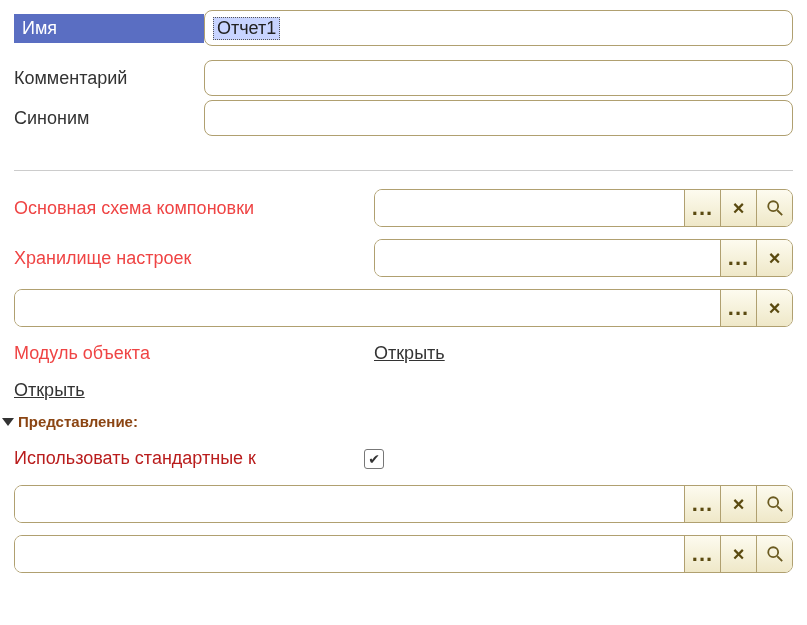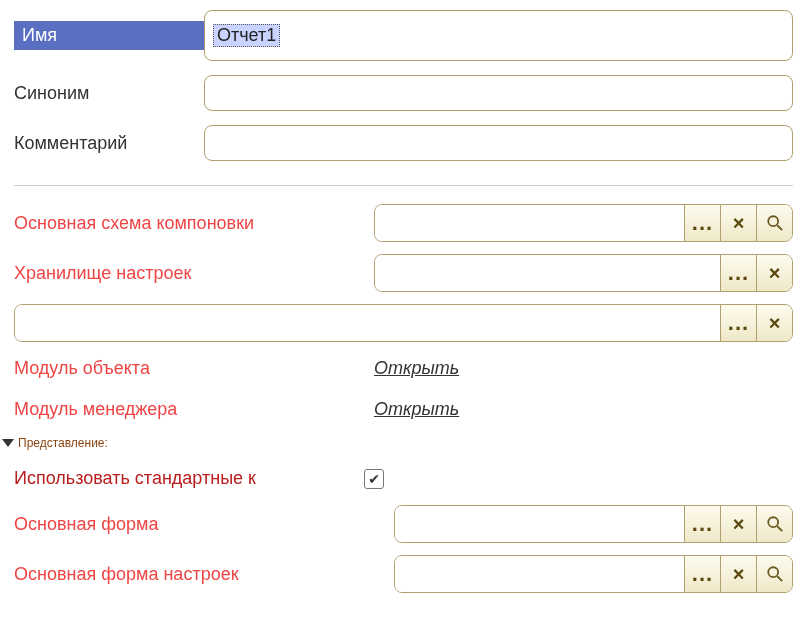--- a/index.html
+++ b/index.html
@@ -60,21 +60,21 @@
     border-radius: 8px;
     padding: 4px 10px;
     font-size: 18px;
     background: #fff;
     outline: none;
   }
   .input-selected-text {
     display: flex;
     align-items: center;
     flex: 1;
-    height: 51px;
+    height: 36px;
     border: 1px solid #b0a070;
     border-radius: 8px;
     padding: 0 8px;
     background: #fff;
   }
   .input-selected-text .selbox {
     background: #c8d4ff;
     border: 1px dotted #555;
     padding: 0 3px;
   }
@@ -106,32 +106,31 @@
     cursor: pointer;
     color: #5a4a10;
     font-weight: bold;
     font-size: 20px;
   }
   .combo-btn.dots { font-size: 22px; letter-spacing: 1px; line-height: 10px;}
   .link {
     color: #333;
     text-decoration: underline;
     cursor: pointer;
-    font-style: italic;
   }
   .link-cell {
     padding-left: 0;
   }
   .section-hdr {
     display: flex;
     align-items: center;
     margin: 8px 0 14px -12px;
     color: #8b4513;
-    font-weight: normal;
-    font-size: 12px;
+    font-weight: bold;
+    font-size: 15px;
     text-align: center;
   }
   .section-hdr .tri {
     width: 0; height: 0;
     border-left: 6px solid transparent;
     border-right: 6px solid transparent;
     border-top: 8px solid #333;
     margin-right: 4px;
   }
   .checkbox {
@@ -157,26 +156,26 @@
 
 <div class="container">
 
   <div class="top-section">
     <div class="row tight">
       <div class="label-sel">Имя</div>
       <div class="input-selected-text">
         <span class="selbox">Отчет1</span>
       </div>
     </div>
+    <div class="row tight" style="margin-bottom:4px;">
+      <div class="label-plain">Комментарий</div>
+      <input class="input-full" value="" style="">
+    </div>
     <div class="row tight">
       <div class="label-plain">Синоним</div>
-      <input class="input-full" value="" style="">
-    </div>
-    <div class="row tight" style="margin-bottom:4px;">
-      <div class="label-plain">Комментарий</div>
       <input class="input-full" value="" style="">
     </div>
   </div>
 
   <div class="hr"></div>
 
   <div class="row">
     <div class="label-wide">Основная схема компоновки</div>
     <div class="combo">
       <input class="combo-input" value="" style="">
@@ -209,53 +208,50 @@
   </div>
 
   <div class="row">
     <div class="label-wide">Модуль объекта</div>
     <div class="link-cell">
       <span class="link">Открыть</span>
     </div>
   </div>
 
   <div class="row">
-    <div class="label-wide">Модуль менеджера</div>
     <div class="link-cell">
       <span class="link">Открыть</span>
     </div>
   </div>
 
   <div class="section-hdr">
     <div class="tri"></div>
     <span>Представление:</span>
   </div>
 
   <div class="row">
     <div class="label-trunc" style="max-width:350px;">Использовать стандартные к</div>
     <div class="checkbox checked"></div>
   </div>
 
   <div class="row">
-    <div class="label-wide" style="width:380px;">Основная форма</div>
     <div class="combo">
       <input class="combo-input" value="" style="">
       <div class="combo-btn dots">...</div>
       <div class="combo-btn">×</div>
       <div class="combo-btn">
         <svg class="mag" viewBox="0 0 20 20">
             <circle cx="8" cy="8" r="5.5" fill="none" stroke="#6a5a20" stroke-width="2"></circle>
             <line x1="12.5" y1="12.5" x2="18" y2="18" stroke="#6a5a20" stroke-width="2"></line>
           </svg>
       </div>
     </div>
   </div>
 
   <div class="row">
-    <div class="label-wide" style="width:380px;">Основная форма настроек</div>
     <div class="combo">
       <input class="combo-input" value="" style="">
       <div class="combo-btn dots">...</div>
       <div class="combo-btn">×</div>
       <div class="combo-btn">
         <svg class="mag" viewBox="0 0 20 20">
             <circle cx="8" cy="8" r="5.5" fill="none" stroke="#6a5a20" stroke-width="2"></circle>
             <line x1="12.5" y1="12.5" x2="18" y2="18" stroke="#6a5a20" stroke-width="2"></line>
           </svg>
       </div>

